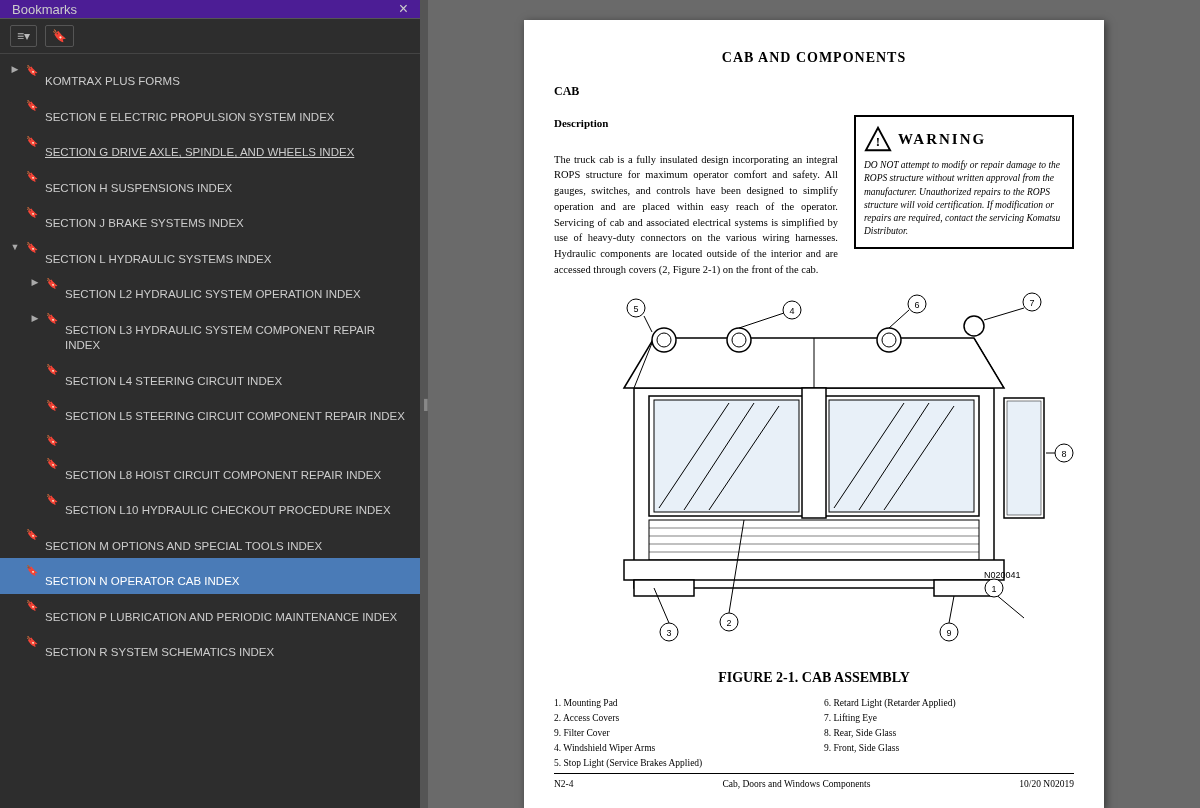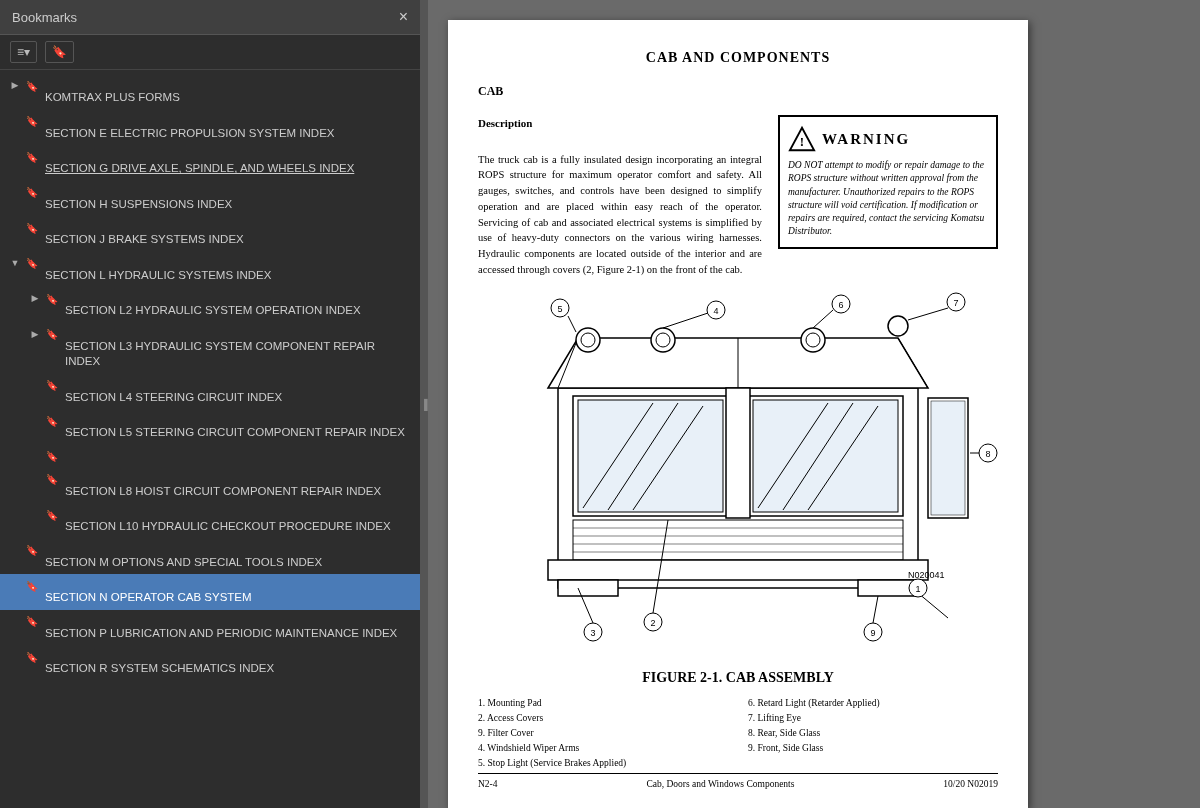--- a/index.html
+++ b/index.html
@@ -11,22 +11,22 @@
       min-width: 420px;
       background: #2d2d2d;
       color: #ddd;
       display: flex;
       flex-direction: column;
       height: 808px;
       overflow: hidden;
     }
 
     #sidebar-header {
-      background: #404040;
-      padding: 8px 12px;
+      background: #4c1d95;
+      padding: 0 12px;
       display: flex;
       align-items: center;
       justify-content: space-between;
       border-bottom: 1px solid #555;
     }
 
     #sidebar-title {
       font-size: 13px;
       color: #ccc;
       font-weight: normal;
@@ -142,21 +142,21 @@
       display: flex;
       flex-direction: column;
       overflow: hidden;
     }
 
     #doc-viewer {
       flex: 1;
       background: #6a6a6a;
       display: flex;
       align-items: flex-start;
-      justify-content: flex-start;
+      justify-content: center;
       overflow-y: auto;
       padding: 20px;
     }
 
     #doc-page {
       background: #fff;
       width: 580px;
       min-height: 750px;
       padding: 30px 30px 20px 30px;
       box-shadow: 2px 2px 8px rgba(0,0,0,0.5);
@@ -347,21 +347,21 @@
         <span class="bookmark-label">SECTION L10 HYDRAULIC CHECKOUT PROCEDURE INDEX</span>
       </div>
       <div class="bookmark-item level-0">
         <span class="expand-btn leaf"></span>
         <span class="bookmark-icon" style="font-size: 10px;">🔖</span>
         <span class="bookmark-label">SECTION M OPTIONS AND SPECIAL TOOLS INDEX</span>
       </div>
       <div class="bookmark-item level-0 active">
         <span class="expand-btn leaf"></span>
         <span class="bookmark-icon" style="font-size: 10px;">🔖</span>
-        <span class="bookmark-label">SECTION N OPERATOR CAB SYSTEM</span>
+        <span class="bookmark-label">SECTION N OPERATOR CAB INDEX</span>
       </div>
       <div class="bookmark-item level-0">
         <span class="expand-btn leaf"></span>
         <span class="bookmark-icon" style="font-size: 10px;">🔖</span>
         <span class="bookmark-label">SECTION P LUBRICATION AND PERIODIC MAINTENANCE INDEX</span>
       </div>
       <div class="bookmark-item level-0">
         <span class="expand-btn leaf"></span>
         <span class="bookmark-icon" style="font-size: 10px;">🔖</span>
         <span class="bookmark-label">SECTION R SYSTEM SCHEMATICS INDEX</span>

